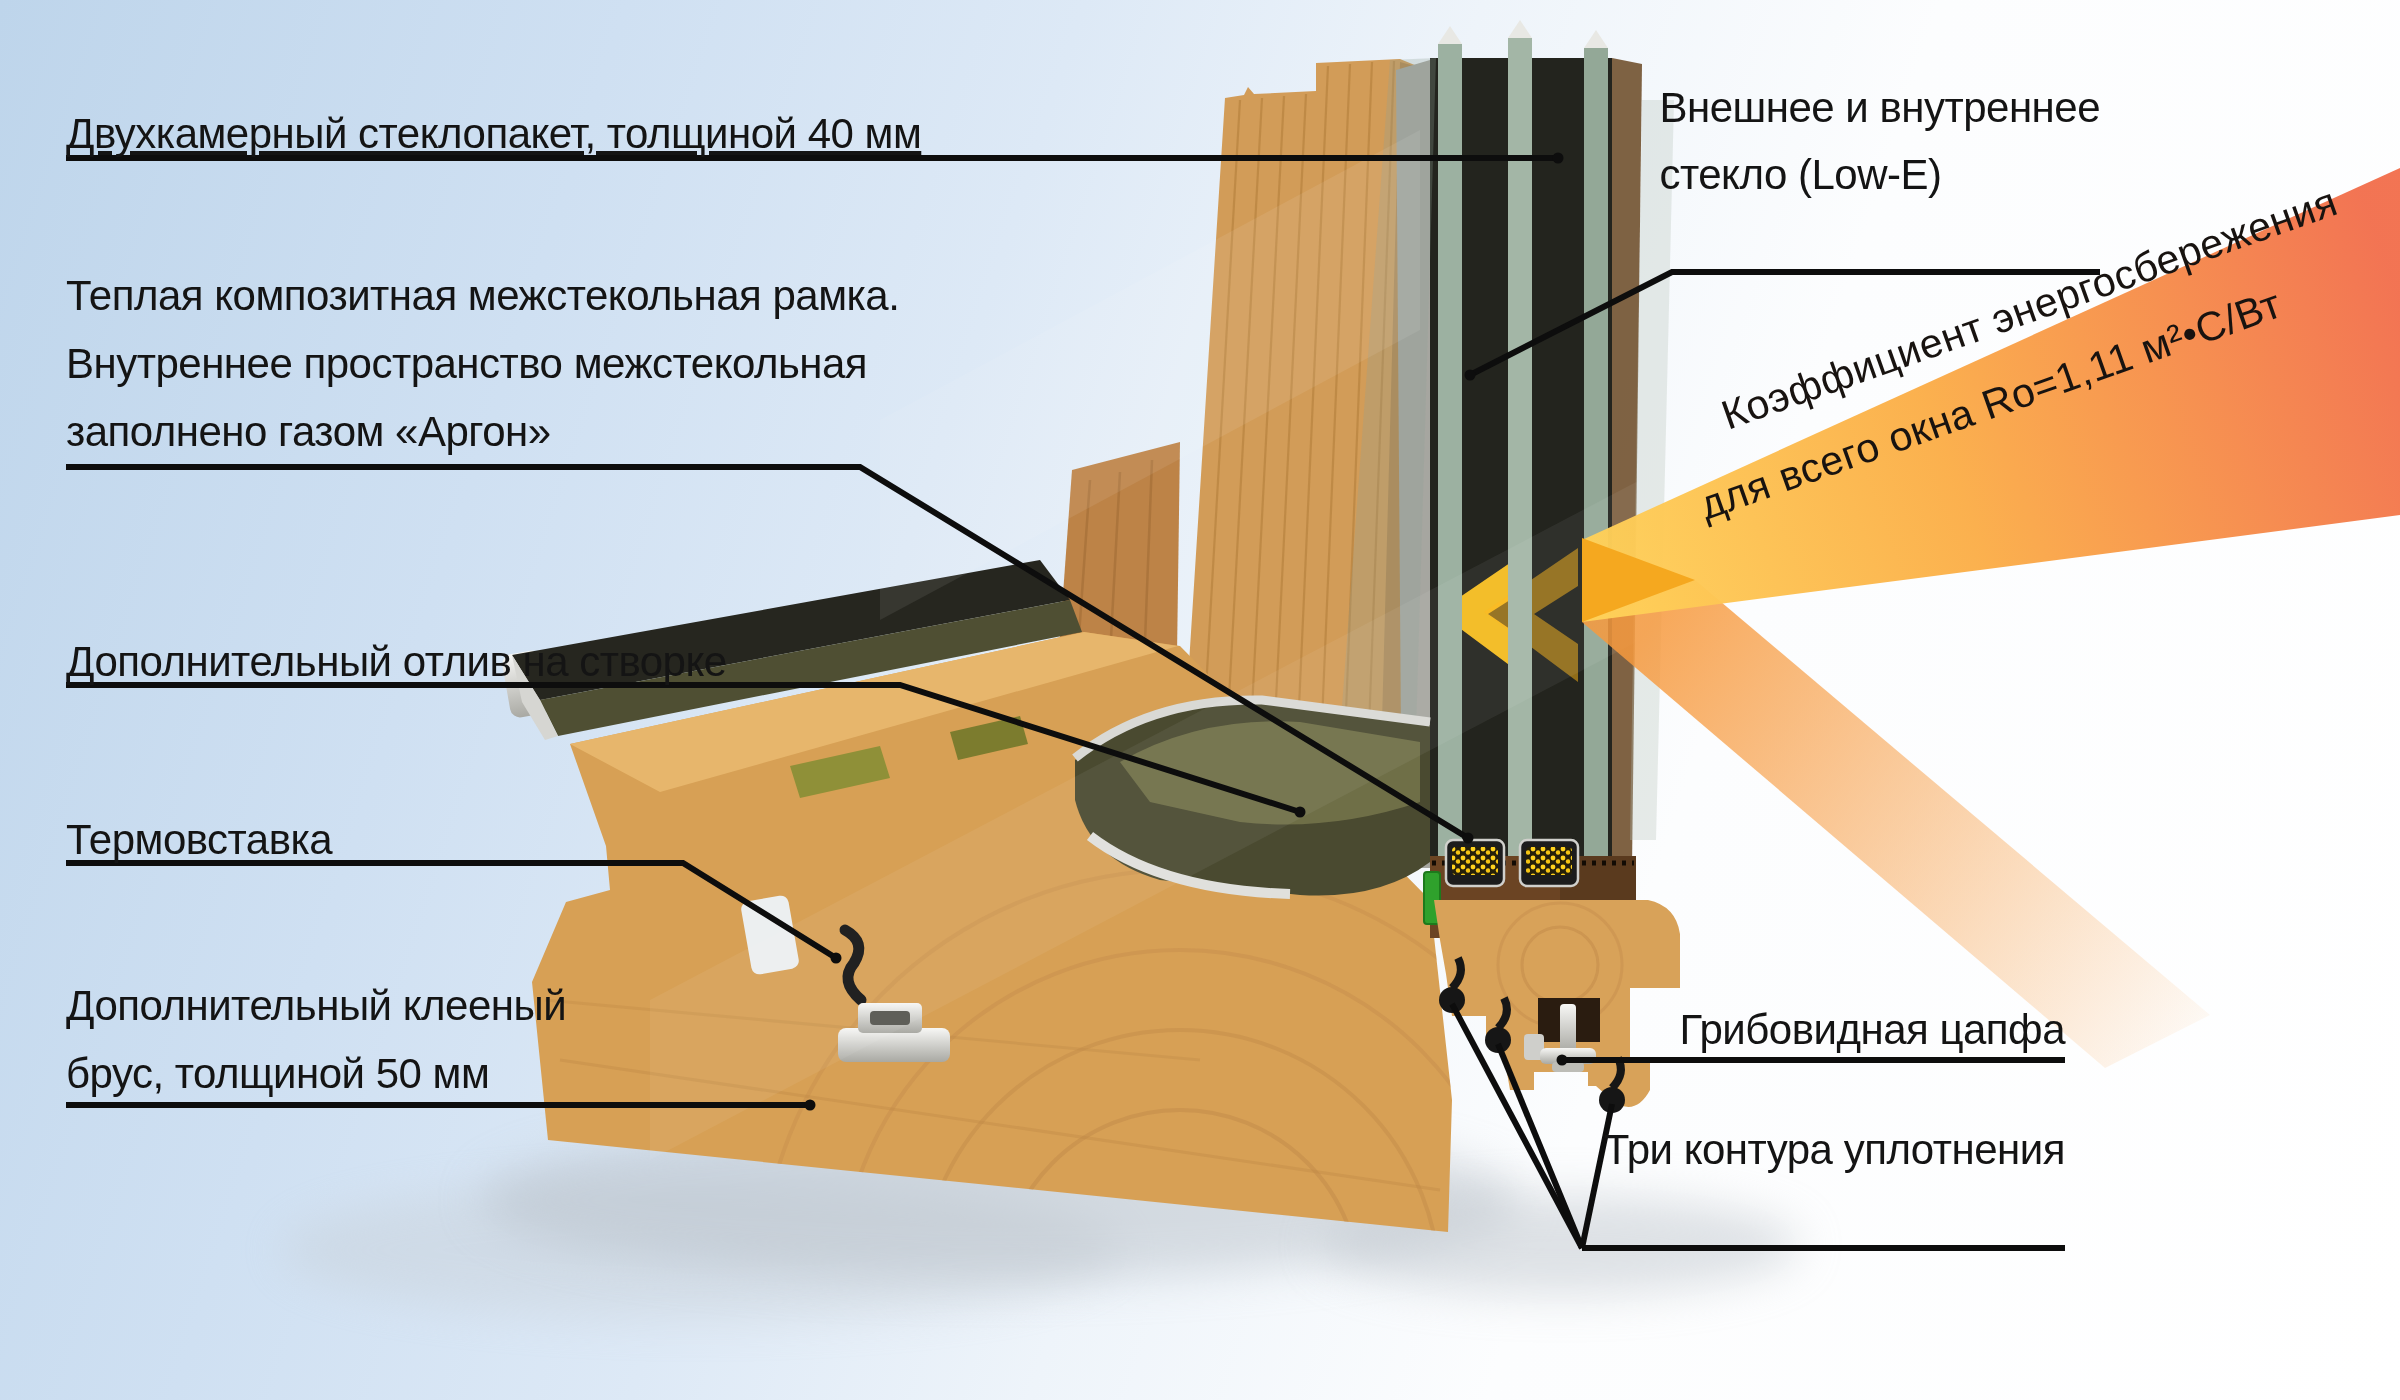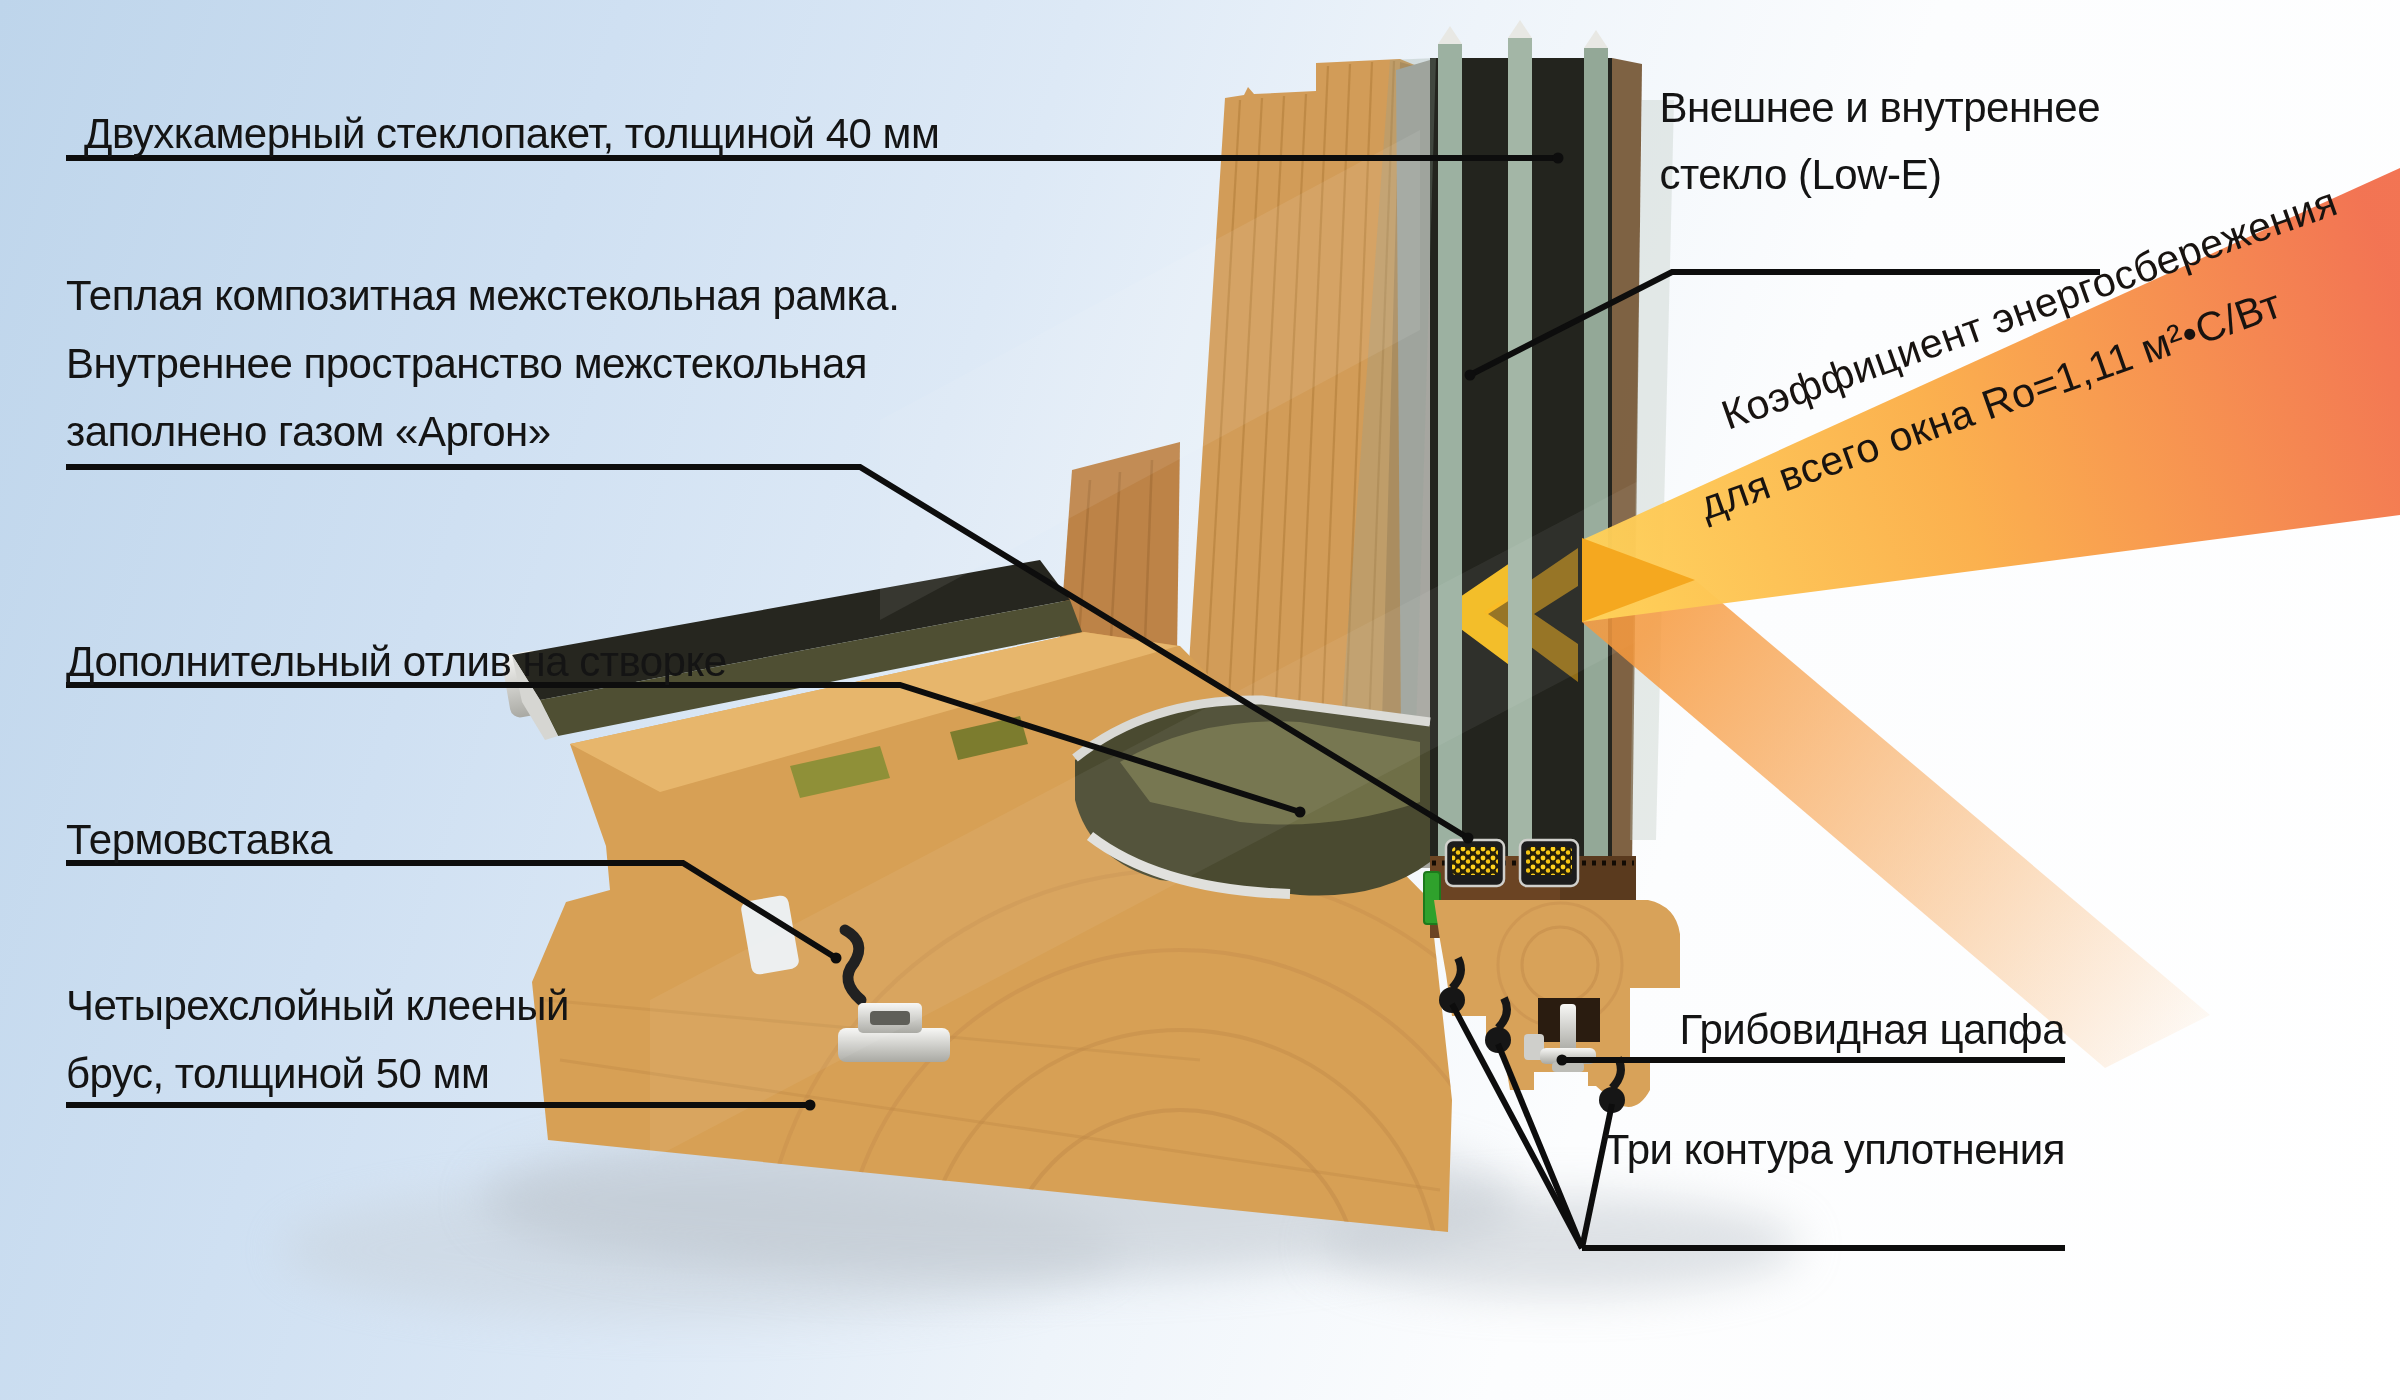--- a/index.html
+++ b/index.html
@@ -207,34 +207,34 @@
     <circle cx="1558" cy="158" r="5.5"></circle>
     <circle cx="1468" cy="838" r="5.5"></circle>
     <circle cx="1300" cy="812" r="5.5"></circle>
     <circle cx="836" cy="958" r="5.5"></circle>
     <circle cx="810" cy="1105" r="5.5"></circle>
     <circle cx="1470" cy="375" r="5.5"></circle>
     <circle cx="1562" cy="1060" r="5.5"></circle>
   </g>
 </svg>
 
-<div class="lbl" style="left:84px;top:100px;">Двухкамерный стеклопакет, толщиной 40 мм</div>
+<div class="lbl" style="left:66px;top:100px;text-decoration:underline;">Двухкамерный стеклопакет, толщиной 40 мм</div>
 
 <div class="lbl" style="left:66px;top:262px;">
   <div>Теплая композитная межстекольная рамка.</div>
   <div>Внутреннее пространство межстекольная</div>
   <div>заполнено газом «Аргон»</div>
 </div>
 
 <div class="lbl" style="left:66px;top:628px;">Дополнительный отлив на створке</div>
 
 <div class="lbl" style="left:66px;top:806px;">Термовставка</div>
 
 <div class="lbl" style="left:66px;top:972px;">
-  <div>Четырехслойный клееный</div>
+  <div>Дополнительный клееный</div>
   <div>брус, толщиной 50 мм</div>
 </div>
 
 <div class="lbl r" style="right:300px;top:74px;line-height:67px;">
   <div>Внешнее и внутреннее</div>
   <div>стекло (Low-E)</div>
 </div>
 
 <div class="lbl r" style="right:335px;top:996px;">Грибовидная цапфа</div>
 

